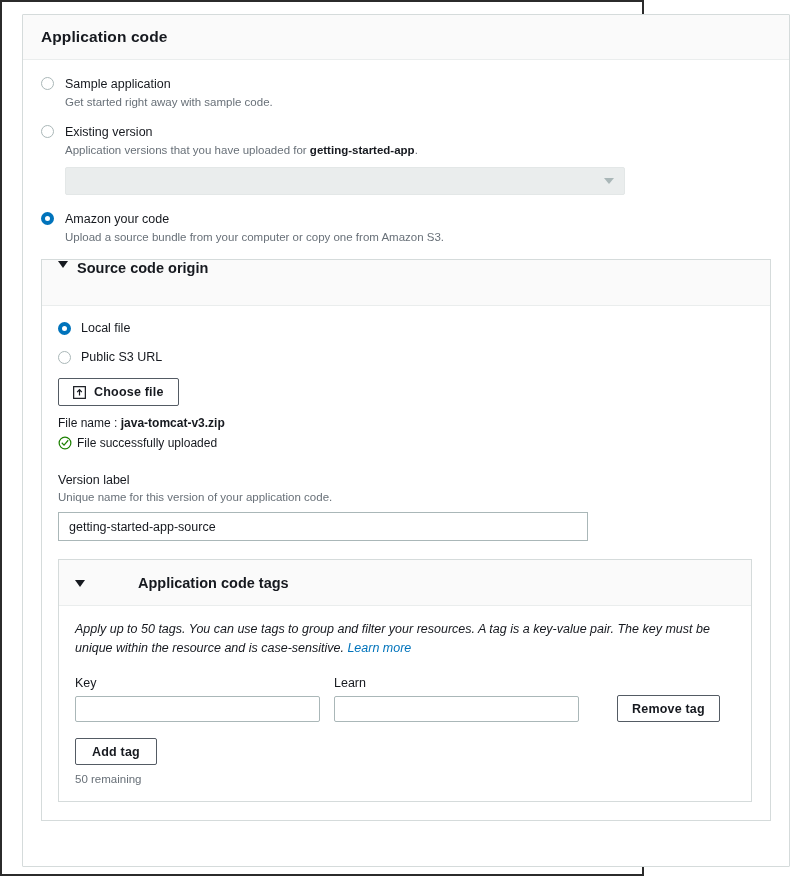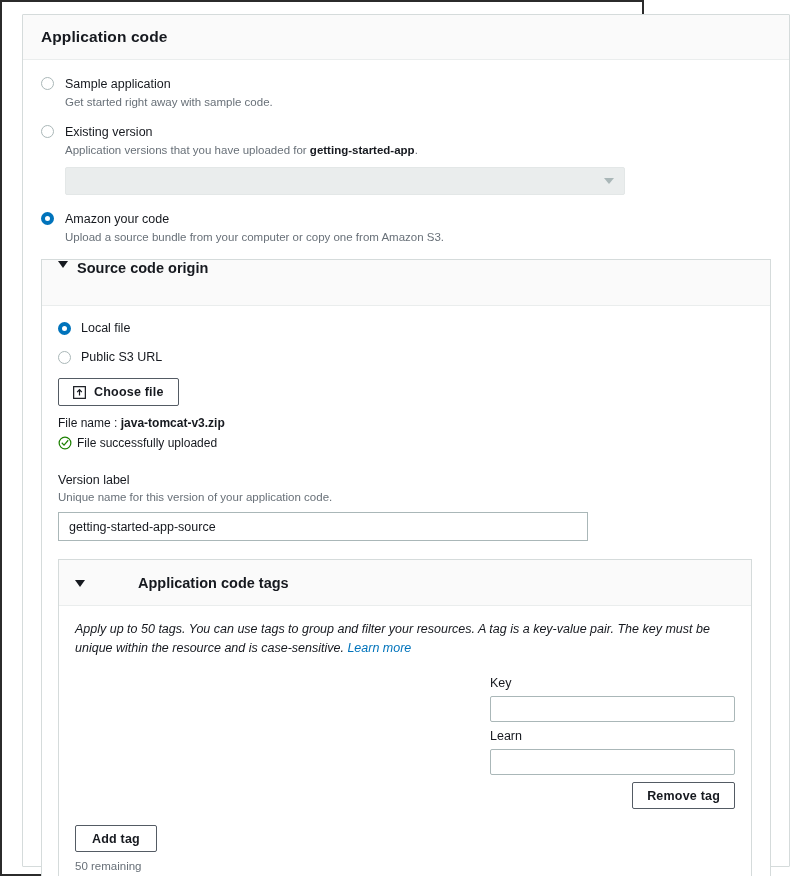--- a/index.html
+++ b/index.html
@@ -250,23 +250,22 @@
   }
   .link {
     color: #0073bb;
     text-decoration: none;
     cursor: pointer;
   }
 
   .tag-grid {
     display: flex;
     align-items: flex-end;
-    gap: 7px;
+    gap: 14px;
     margin-top: 18px;
-    flex-direction: column;
   }
   .tag-col-key { width: 245px; }
   .tag-col-value { width: 245px; }
   .col-label {
     font-size: 12.5px;
     color: #16191f;
     margin-bottom: 6px;
   }
   .tag-input {
     width: 100%;

